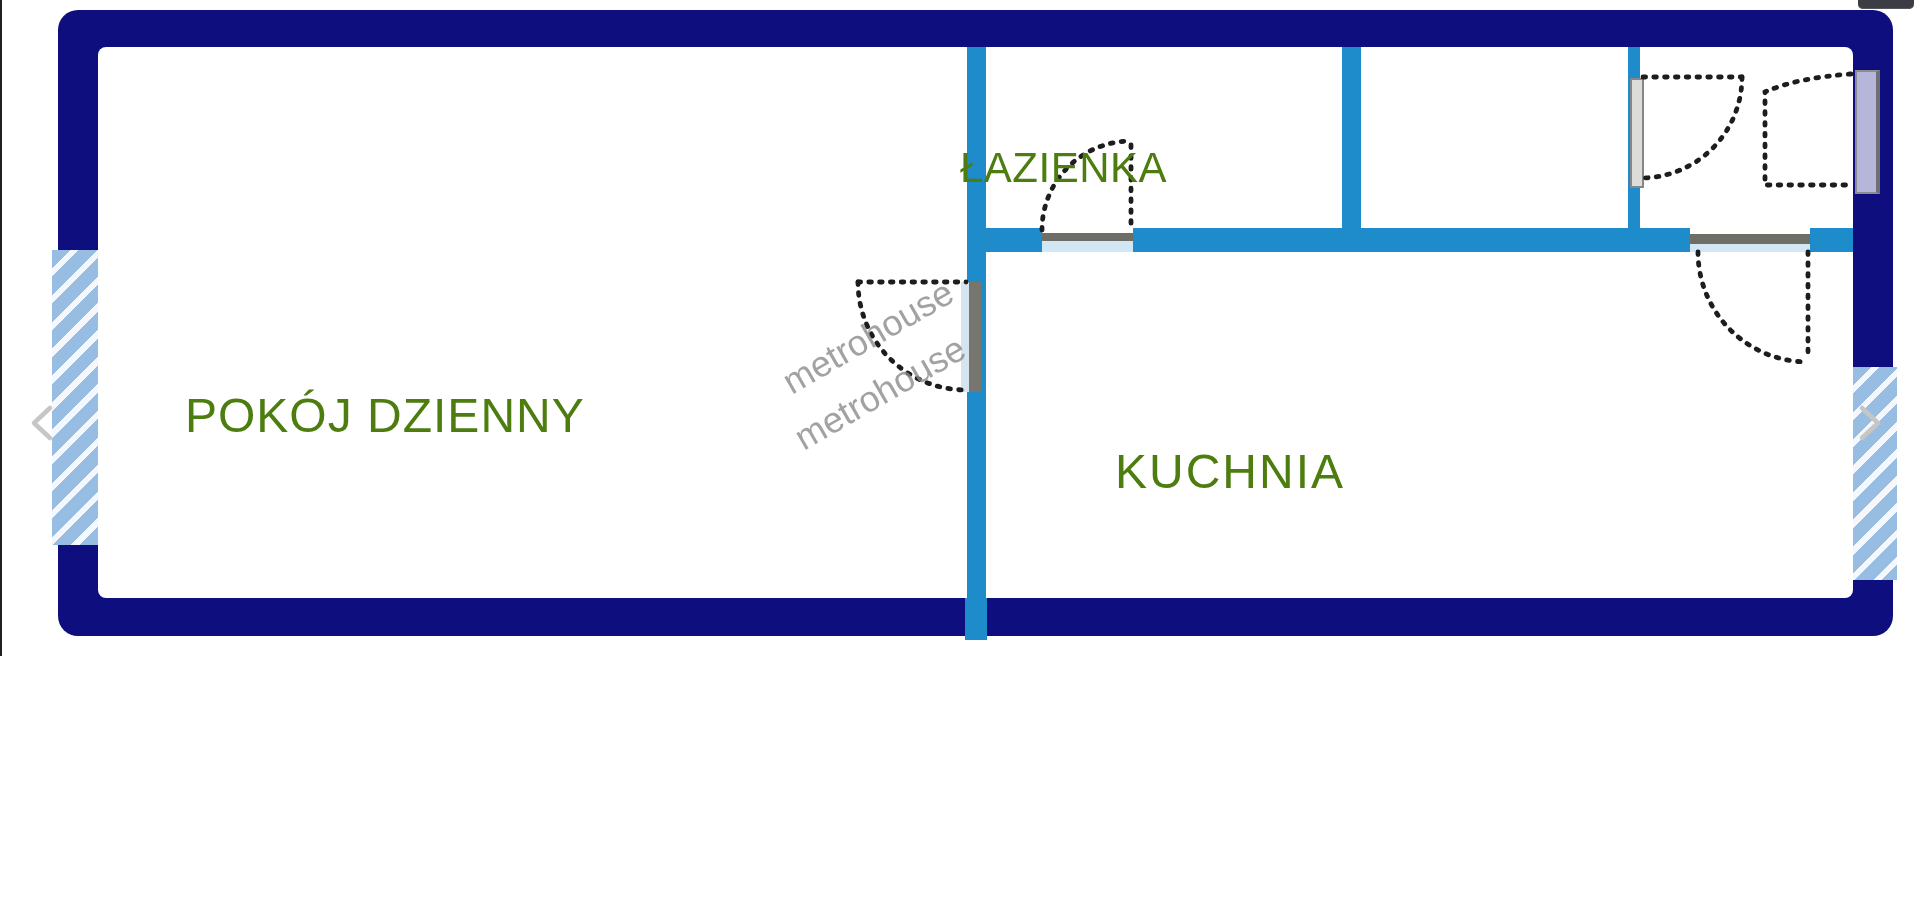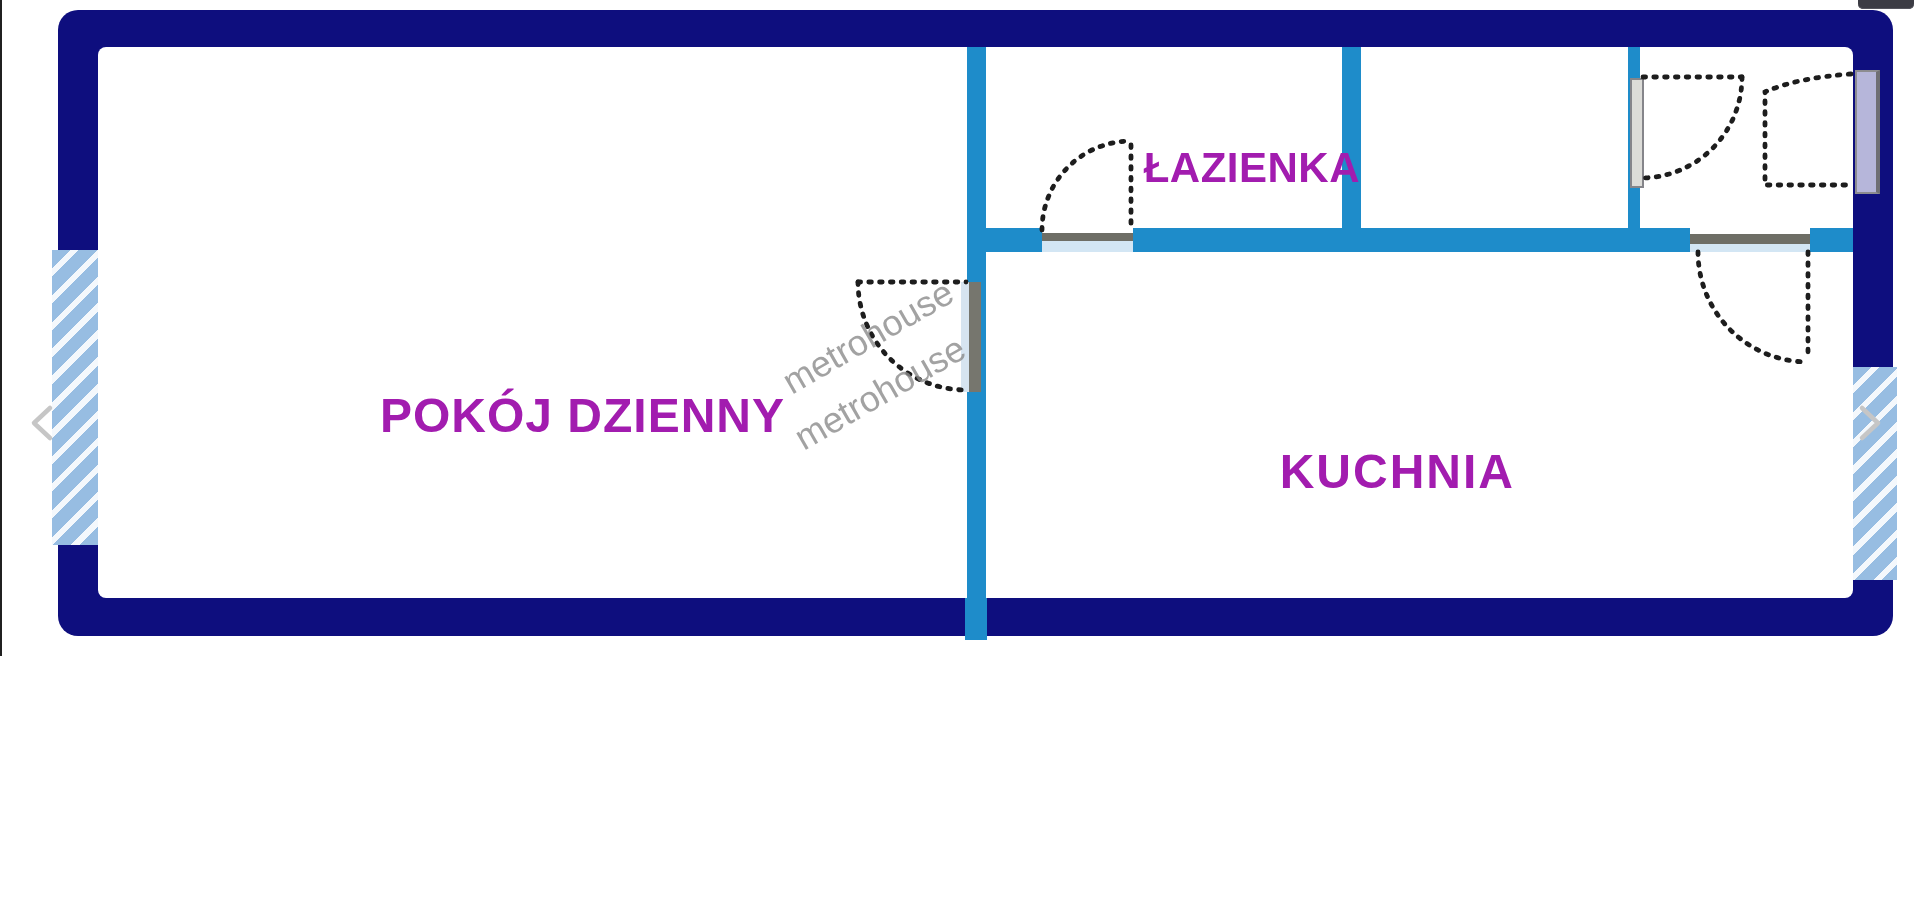--- a/index.html
+++ b/index.html
@@ -34,21 +34,21 @@
   .window{background:repeating-linear-gradient(135deg,#97bde2 0 13px,#f4f8fc 13px 19px);}
   .window-left{left:52px;top:250px;width:46px;height:295px;}
   .window-right{left:1853px;top:367px;width:44px;height:213px;}
   
   .leaf-living-blue{left:961px;top:282px;width:8px;height:110px;background:#d6e4f0;}
   .leaf-living-gray{left:969px;top:282px;width:12px;height:110px;background:#76766e;}
   .leaf-wc{left:1630px;top:78px;width:10px;height:106px;background:#dcdcd8;border:2px solid #85858a;}
   .leaf-entrance{left:1855px;top:70px;width:19px;height:120px;background:#b6b6da;
     border:2px solid #8c8c90;border-right:4px solid #6f6f74;}
   
-  .room-label{color:#a21caf;font-weight:bold;text-align:right;white-space:nowrap;}
+  .room-label{color:#4d7c0f;font-weight:normal;text-align:left;white-space:nowrap;}
   .lbl-living{left:185px;top:388px;width:600px;font-size:48px;letter-spacing:1px;}
   .lbl-kitchen{left:1115px;top:444px;width:400px;font-size:48px;letter-spacing:2px;}
   .lbl-bathroom{left:960px;top:144px;width:400px;font-size:42px;letter-spacing:.5px;}
   .lbl-wc{left:1365px;top:150px;width:200px;font-size:42px;letter-spacing:1px;}
   
   .watermark{width:300px;text-align:center;font-size:36px;color:#8c8c8c;opacity:.8;
     transform:rotate(-30deg);pointer-events:none;}
   .wm-1{left:718px;top:316px;}
   .wm-2{left:730px;top:372px;}
   

